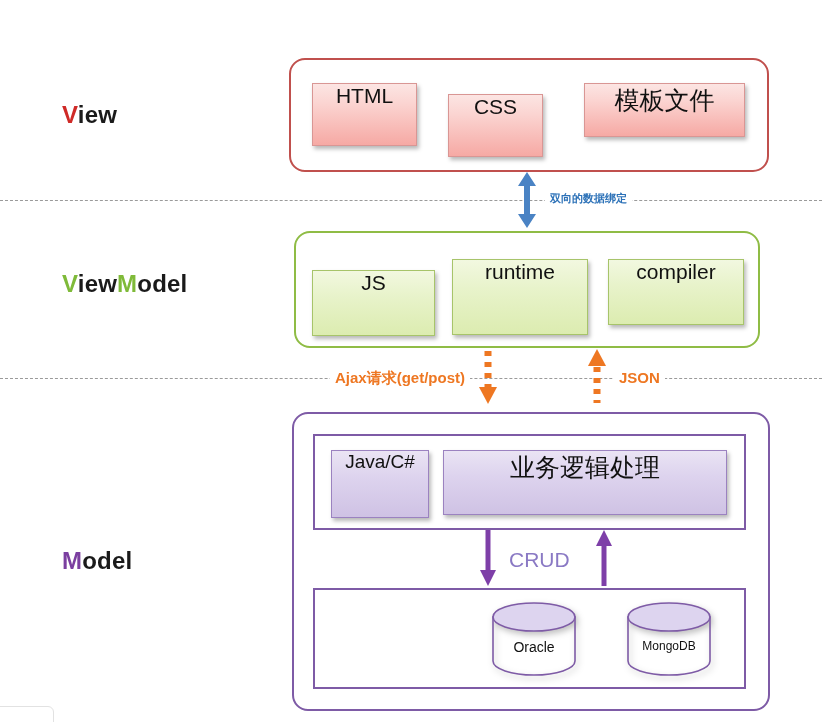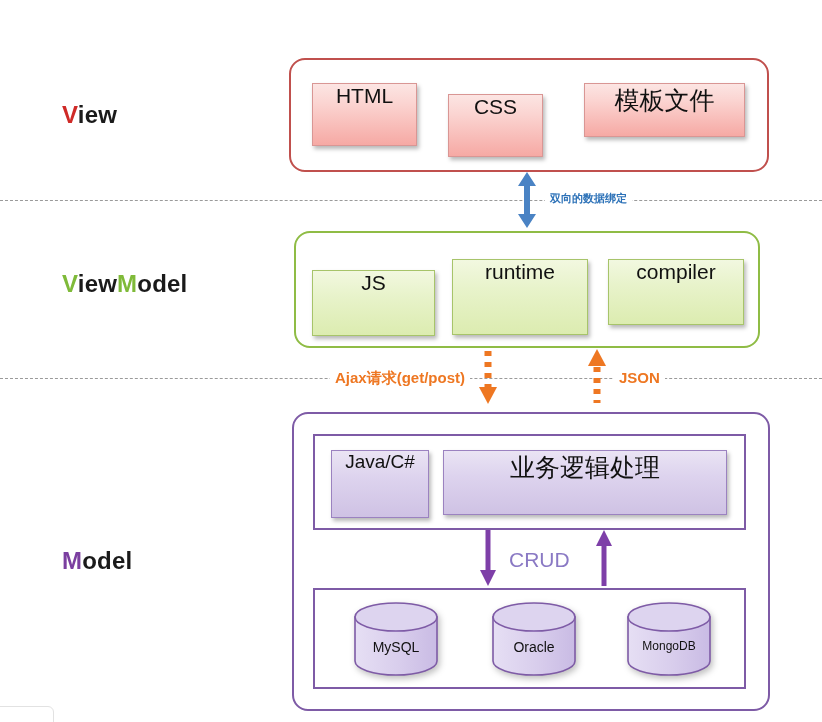--- a/index.html
+++ b/index.html
@@ -240,34 +240,20 @@
     </svg>
   </div>
 
   <div class="label-crud" style="left:509px; top:548px;">
     <span>CRUD</span>
   </div>
 
   <div class="inner-box" style="left:313px; top:588px; width:433px; height:101px;">
   </div>
 
-  <div class="db" style="left:352px; top:601px;">
-    <svg width="88" height="76" viewBox="0 0 88 76">
-      <defs>
-        <linearGradient id="dbg1" x1="0" y1="0" x2="1" y2="0">
-          <stop offset="0%" stop-color="#e6dff4"></stop>
-          <stop offset="55%" stop-color="#d8cdec"></stop>
-          <stop offset="100%" stop-color="#c9bbe4"></stop>
-        </linearGradient>
-      </defs>
-      <path d="M3,16 L3,60 A41,14 0 0 0 85,60 L85,16 Z" fill="url(#dbg1)" stroke="#7e5ba6" stroke-width="1.6"></path>
-      <ellipse cx="44" cy="16" rx="41" ry="14" fill="#ddd4ef" stroke="#7e5ba6" stroke-width="1.6"></ellipse>
-    </svg>
-    <div class="db-text">MySQL</div>
-  </div>
 
   <div class="db" style="left:490px; top:601px;">
     <svg width="88" height="76" viewBox="0 0 88 76">
       <path d="M3,16 L3,60 A41,14 0 0 0 85,60 L85,16 Z" fill="url(#dbg1)" stroke="#7e5ba6" stroke-width="1.6"></path>
       <ellipse cx="44" cy="16" rx="41" ry="14" fill="#ddd4ef" stroke="#7e5ba6" stroke-width="1.6"></ellipse>
     </svg>
     <div class="db-text">Oracle</div>
   </div>
 
   <div class="db" style="left:625px; top:601px;">

